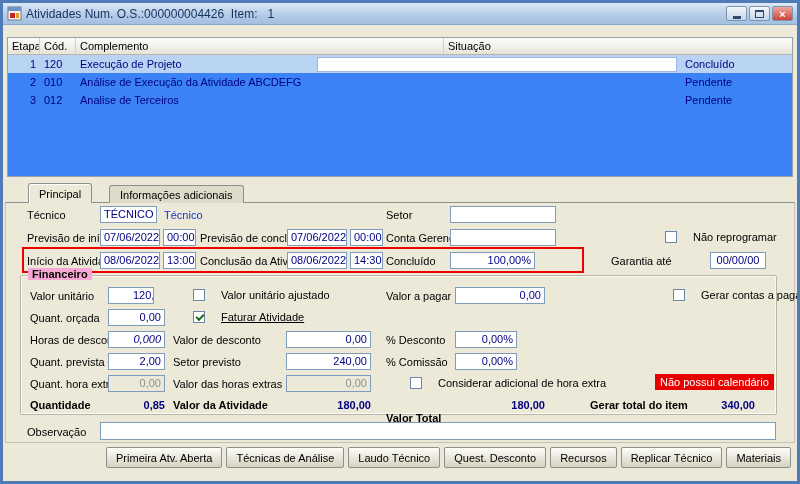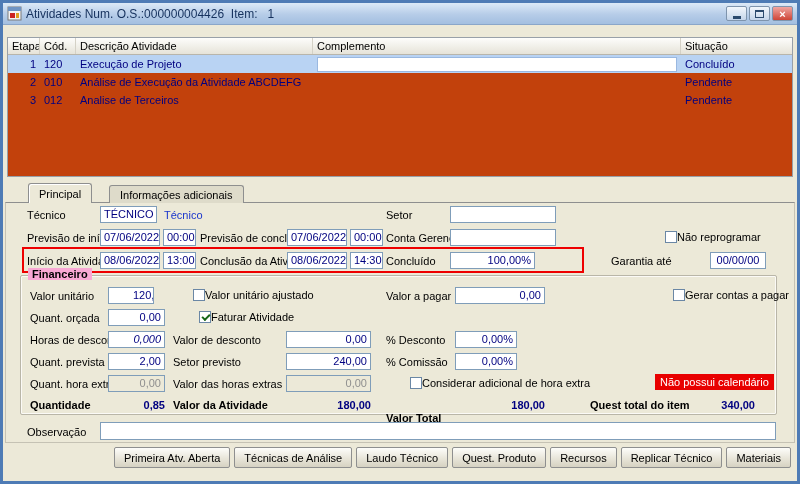--- a/index.html
+++ b/index.html
@@ -12,21 +12,21 @@
   .app-icon{width:15px;height:15px;display:inline-block;}
   .win-btns{display:flex;gap:2px;}
   .wbtn{width:21px;height:15px;border:1px solid #7e94ad;border-radius:2px;display:flex;align-items:center;justify-content:center;
     background:linear-gradient(#f3f7fc,#c4d5ea);cursor:default;}
   .wbtn.min i{display:block;width:8px;height:3px;background:#2b4a6d;margin-top:7px;}
   .wbtn.max i{display:block;width:9px;height:8px;border:1px solid #2b4a6d;border-top-width:2px;background:transparent;}
   .wbtn.close{background:linear-gradient(#f0a5a0,#ce4537);color:#fff;font-weight:bold;font-size:11px;}
   .client{position:absolute;left:0;top:22px;right:0;bottom:0;}
 
   
-  .grid{position:absolute;left:4px;top:12px;width:786px;height:140px;background:#c2410c;border:1px solid #98a0a8;overflow:hidden;}
+  .grid{position:absolute;left:4px;top:12px;width:786px;height:140px;background:#3b82f6;border:1px solid #98a0a8;overflow:hidden;}
   .ghead{display:flex;height:17px;background:linear-gradient(#fdfdfb,#e6e3d8);border-bottom:1px solid #b8b5ab;}
   .gh{padding:2px 4px;border-right:1px solid #d4d1c6;overflow:hidden;white-space:nowrap;color:#000;}
   .grow{display:flex;height:18px;color:#000080;align-items:center;}
   .grow.selected{background:#b9d3f3;}
   .gc{padding:0 4px;overflow:hidden;white-space:nowrap;height:100%;display:flex;align-items:center;}
   .c0{width:32px;justify-content:flex-end;}
   .c1{width:36px;}
   .c2{width:237px;}
   .c3{width:368px;}
   .c4{flex:1;border-right:none;}
@@ -40,21 +40,21 @@
   .panel{position:absolute;left:2px;right:2px;top:177px;bottom:38px;border:1px solid #c5c2b4;border-top:1px solid #8e8f8f;z-index:0;}
 
   
   .lbl{position:absolute;white-space:nowrap;}
   .blue-name{position:absolute;white-space:nowrap;color:#1a35cc;}
   .fld{position:absolute;height:17px;background:#fff;border:1px solid #7f9db9;color:#000080;padding:1px 3px;line-height:13px;
     overflow:hidden;white-space:nowrap;}
   .fld.num{text-align:right;}
   .fld.ctr{text-align:center;}
   .fld.dis{background:#ece9d8;color:#8f8f8f;}
-  .chk{position:absolute;display:flex;align-items:center;gap:0;white-space:nowrap;height:14px;padding-left:20px;}
+  .chk{position:absolute;display:flex;align-items:center;gap:16px;white-space:nowrap;height:14px;padding-left:20px;}
   .chk .box{width:12px;height:12px;background:#fff;border:1px solid #6a87a5;position:relative;flex:0 0 auto;}
   .chk.checked .box::after{content:"";position:absolute;left:2px;top:2px;width:6px;height:3px;
     border-left:2px solid #156615;border-bottom:2px solid #156615;transform:rotate(-45deg);}
   .redbox{position:absolute;border:2px solid #ee0000;z-index:2;pointer-events:none;}
   .groupbox{position:absolute;border:1px solid #b9b6a8;border-radius:2px;box-shadow:inset 0 0 0 1px #fbfaf6;}
   .legend{position:absolute;background:#f9a8d4;padding:0 4px;font-weight:bold;z-index:2;}
   .badge{position:absolute;background:#e80000;color:#fff;padding:2px 5px;white-space:nowrap;}
   .tot-lbl{position:absolute;font-weight:bold;white-space:nowrap;}
   .tot-val{position:absolute;font-weight:bold;color:#000080;text-align:right;white-space:nowrap;}
 
@@ -88,21 +88,20 @@
         </span>
     </span>
   </div>
 
   <div class="client">
 
     <div class="grid">
       <div class="ghead">
         <div class="gh c0">Etapa</div>
         <div class="gh c1">Cód.</div>
-        <div class="gh c2">Descrição Atividade</div>
         <div class="gh c3">Complemento</div>
         <div class="gh c4">Situação</div>
       </div>
       <div class="grow selected">
         <div class="gc c0">1</div>
         <div class="gc c1">120</div>
         <div class="gc c2">Execução de Projeto</div>
         <div class="gc c3">
           <div class="cell-editor"></div>
         </div>
@@ -170,21 +169,21 @@
     </div>
     <div class="lbl" style="left:383px;top:265px;">Valor a pagar</div>
     <div class="fld num" style="left:452px;top:262px;width:90px;">0,00</div>
     <div class="chk" style="left:650px;top:263px;">
       <span class="box"></span>
       <span>Gerar contas a pagar</span>
     </div>
 
     <div class="lbl" style="left:27px;top:287px;">Quant. orçada</div>
     <div class="fld num" style="left:105px;top:284px;width:57px;">0,00</div>
-    <div class="chk checked" style="left:176px;top:285px;">
+    <div class="chk checked" style="left:170px;top:285px;text-decoration:underline;">
       <span class="box"></span>
       <span>Faturar Atividade</span>
     </div>
 
     <div class="lbl" style="left:27px;top:309px;">Horas de desconto</div>
     <div class="fld num" style="left:105px;top:306px;width:57px;font-style:italic;">0,000</div>
     <div class="lbl" style="left:170px;top:309px;">Valor de desconto</div>
     <div class="fld num" style="left:283px;top:306px;width:85px;">0,00</div>
     <div class="lbl" style="left:383px;top:309px;">% Desconto</div>
     <div class="fld num" style="left:452px;top:306px;width:62px;">0,00%</div>
@@ -205,30 +204,30 @@
       <span>Considerar adicional de hora extra</span>
     </div>
     <div class="badge" style="left:652px;top:349px;">Não possui calendário</div>
 
     <div class="tot-lbl" style="left:27px;top:374px;">Quantidade</div>
     <div class="tot-val" style="left:105px;top:374px;width:57px;">0,85</div>
     <div class="tot-lbl" style="left:170px;top:374px;">Valor da Atividade</div>
     <div class="tot-val" style="left:283px;top:374px;width:85px;">180,00</div>
     <div class="tot-lbl" style="left:383px;top:387px;">Valor Total</div>
     <div class="tot-val" style="left:452px;top:374px;width:90px;">180,00</div>
-    <div class="tot-lbl" style="left:587px;top:374px;">Quest total do item</div>
+    <div class="tot-lbl" style="left:587px;top:374px;">Gerar total do item</div>
     <div class="tot-val" style="left:690px;top:374px;width:62px;">340,00</div>
 
     <div class="lbl" style="left:24px;top:401px;">Observação</div>
     <div class="fld" style="left:97px;top:397px;width:676px;height:18px;"></div>
 
     <div class="btnbar">
       <div class="btn">Primeira Atv. Aberta</div>
       <div class="btn">Técnicas de Análise</div>
       <div class="btn">Laudo Técnico</div>
-      <div class="btn">Quest. Produto</div>
+      <div class="btn">Quest. Desconto</div>
       <div class="btn">Recursos</div>
       <div class="btn">Replicar Técnico</div>
       <div class="btn">Materiais</div>
     </div>
 
   </div>
 </div>
 
 </body></html>

